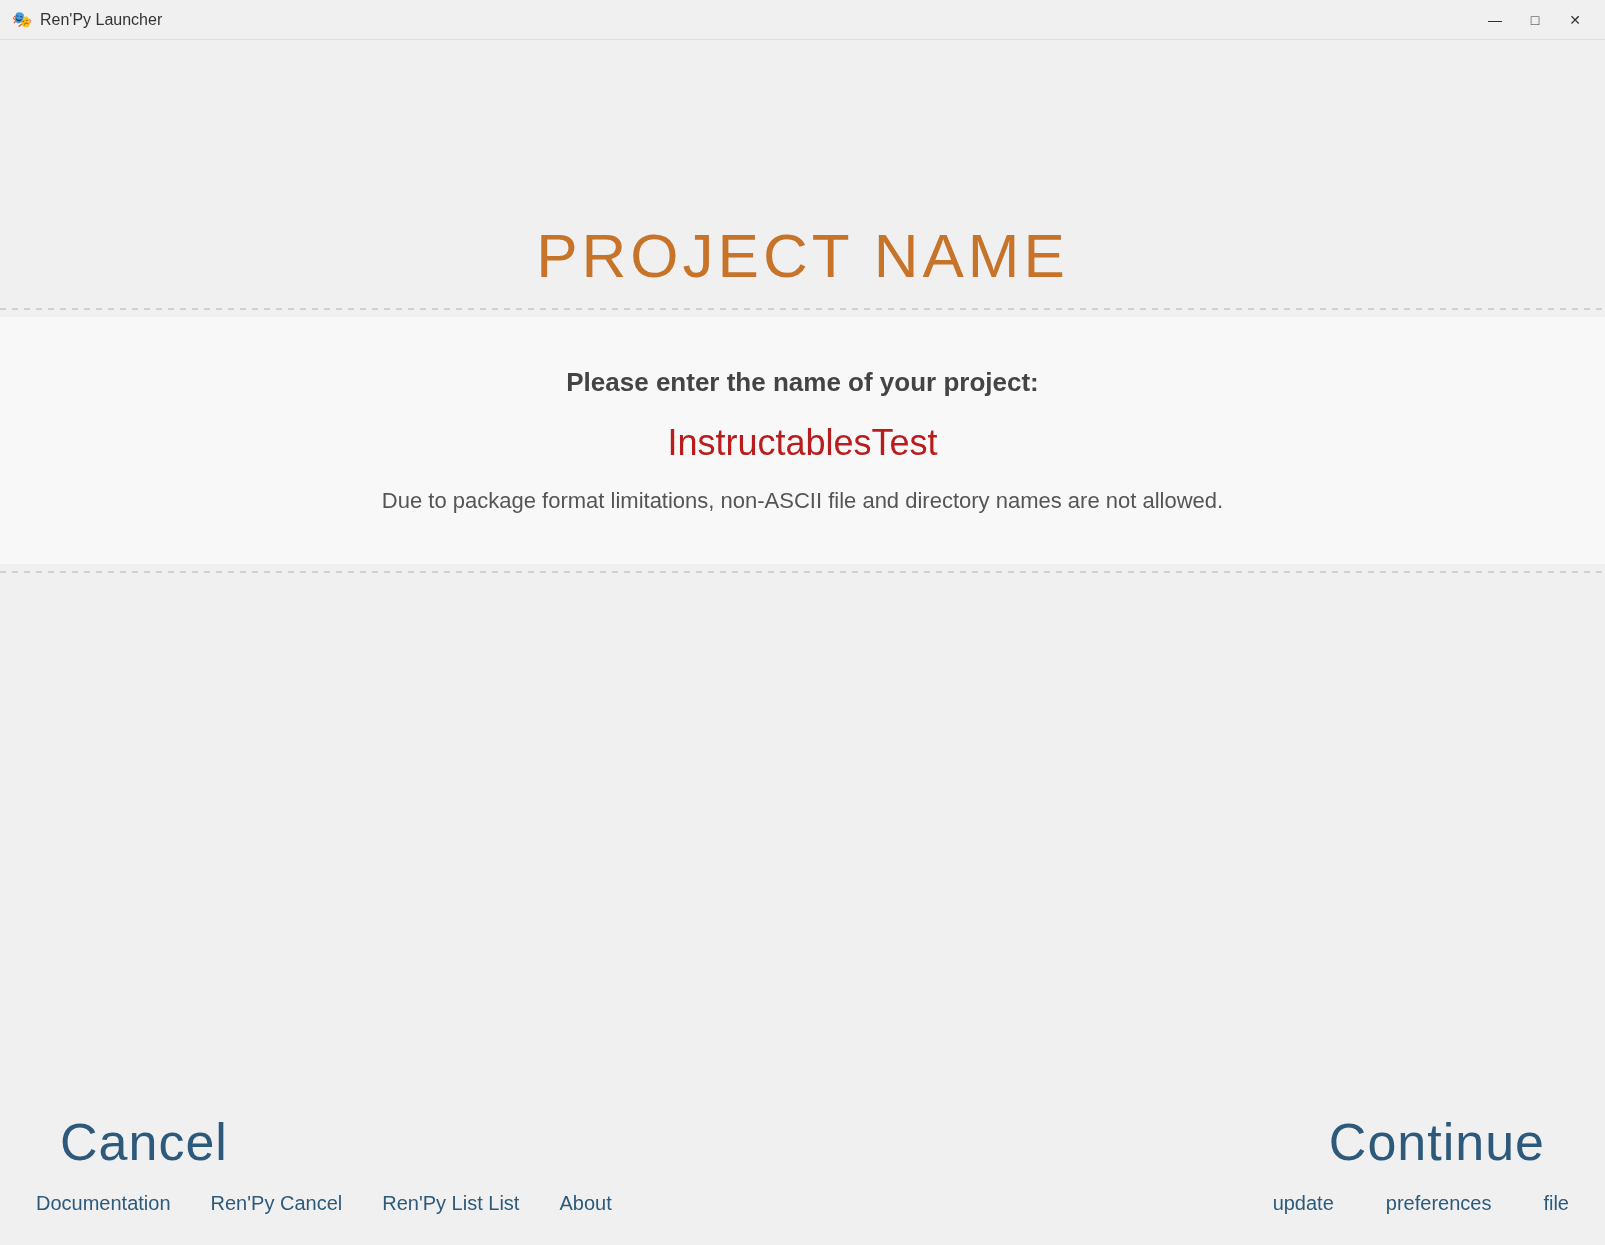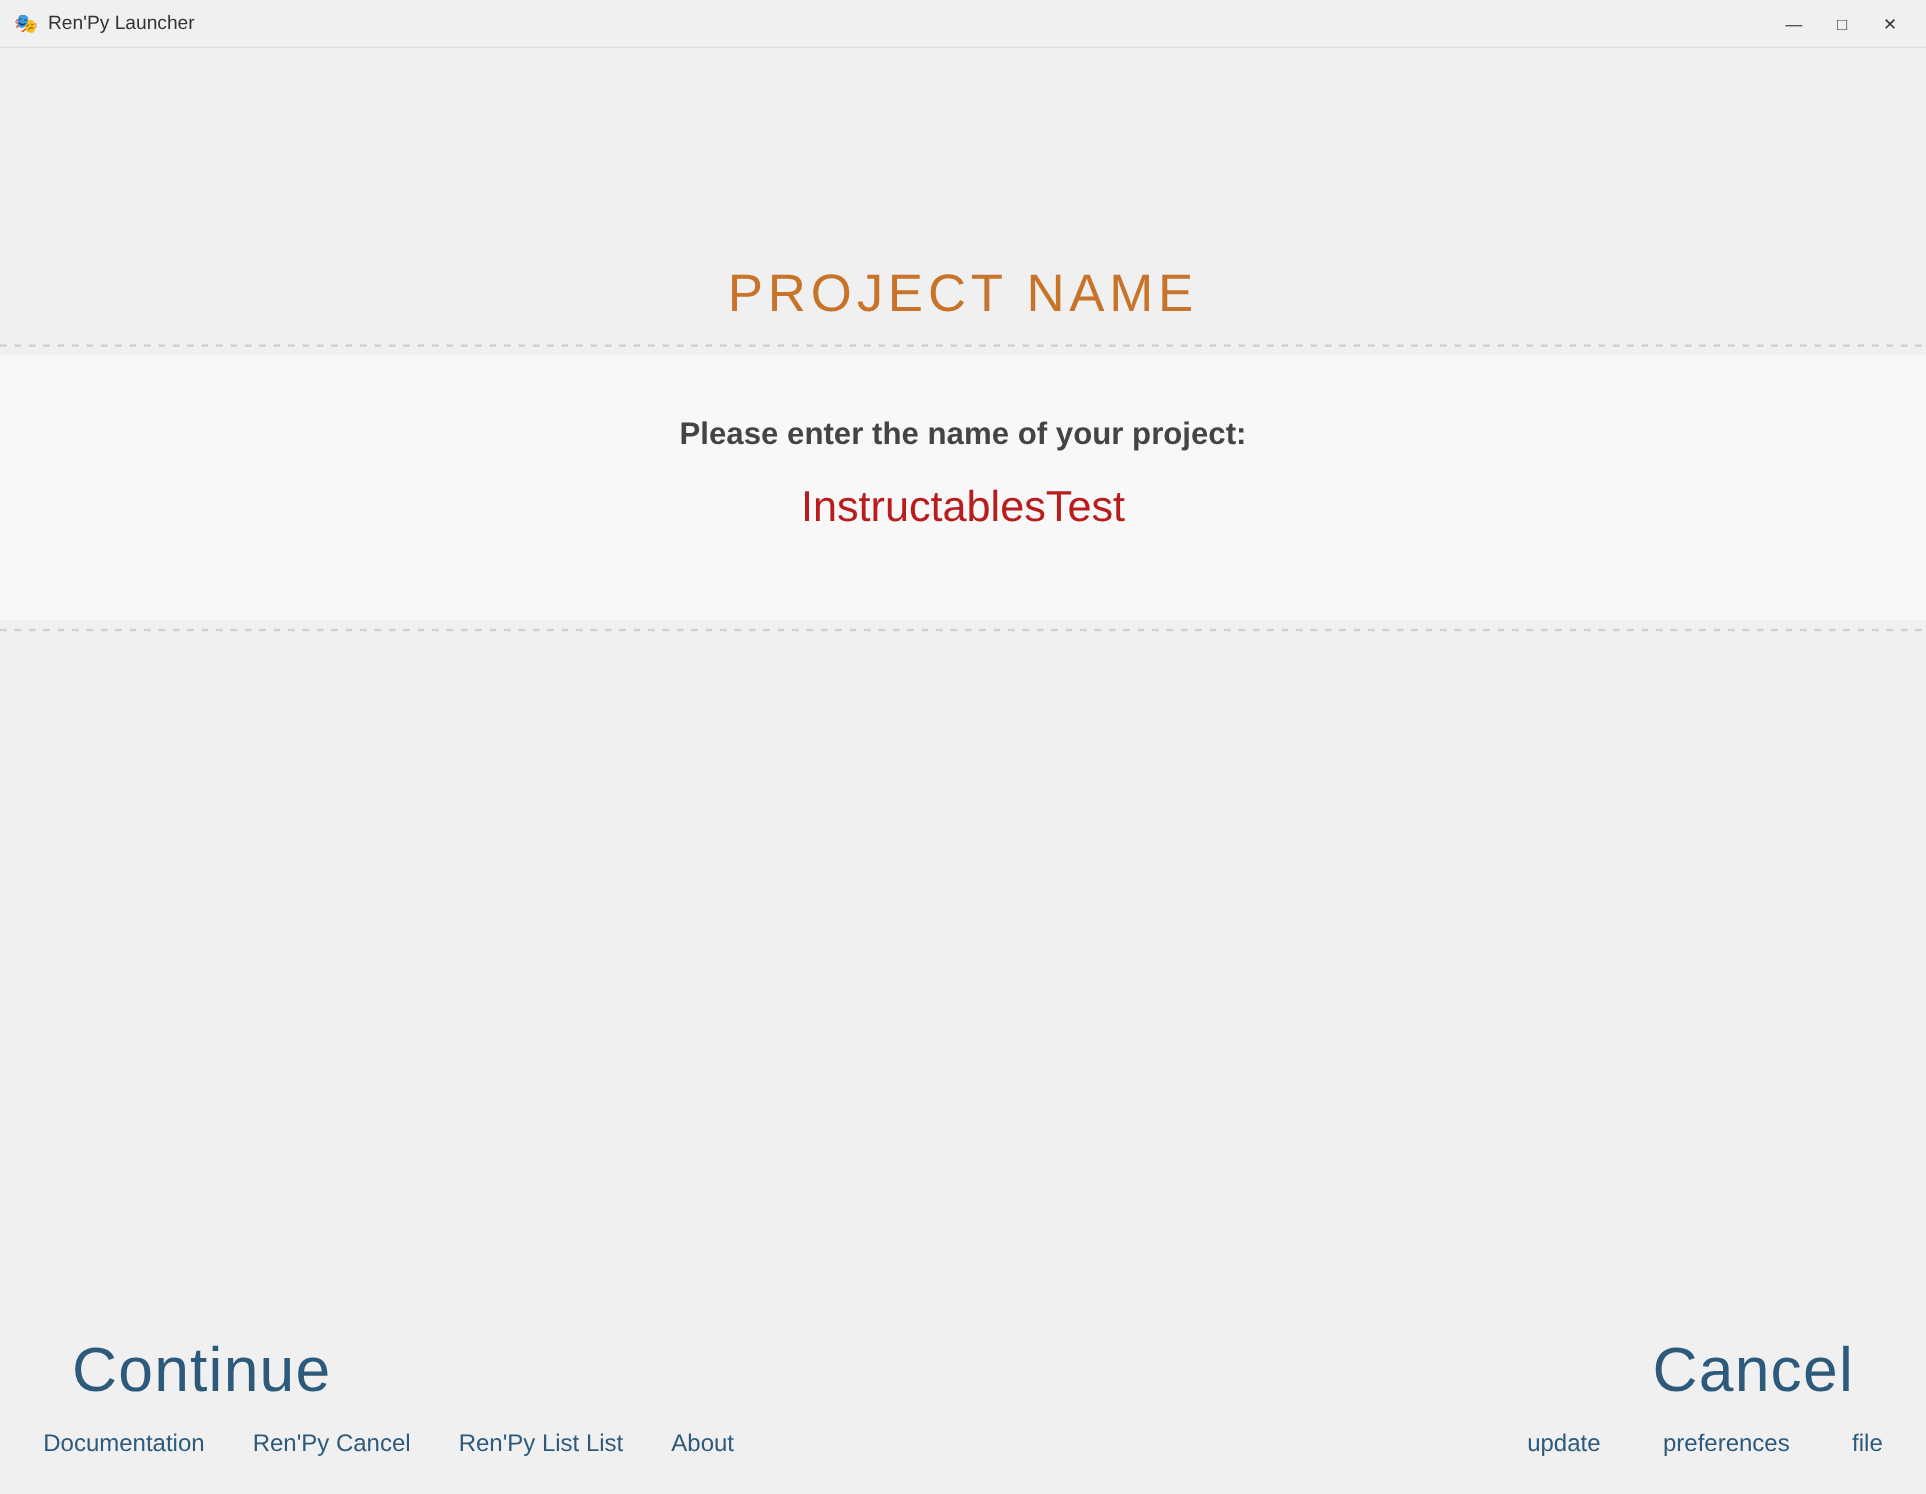--- a/index.html
+++ b/index.html
@@ -78,21 +78,21 @@
       max-height: 160px;
     }
 
     
     .page-title-section {
       text-align: center;
       padding: 20px 0 10px;
     }
 
     .page-title {
-      font-size: 44px;
+      font-size: 62px;
       font-weight: 300;
       color: #c8732a;
       letter-spacing: 4px;
       text-transform: uppercase;
     }
 
     
     .dashed-divider {
       width: 100%;
       height: 16px;
@@ -216,29 +216,30 @@
 
   <div class="page-title-section">
     <h1 class="page-title">PROJECT NAME</h1>
   </div>
 
   <div class="dashed-divider"></div>
 
   <div class="content-box">
     <p class="prompt-text">Please enter the name of your project:</p>
     <input class="project-name-input" type="text" value="InstructablesTest" style="">
+    <p class="warning-text">Due to package format limitations, non-ASCII file and directory names are not allowed.</p>
   </div>
 
   <div class="dashed-divider"></div>
 
   <div class="bottom-spacer"></div>
 
   <div class="action-row">
+    <button class="action-btn">Cancel</button>
     <button class="action-btn">Continue</button>
-    <button class="action-btn">Cancel</button>
   </div>
 
   <div class="footer-links">
     <div class="footer-left">
       <a class="footer-link">Documentation</a>
       <a class="footer-link">Ren'Py Cancel</a>
       <a class="footer-link">Ren'Py List List</a>
       <a class="footer-link">About</a>
     </div>
     <div class="footer-right">

